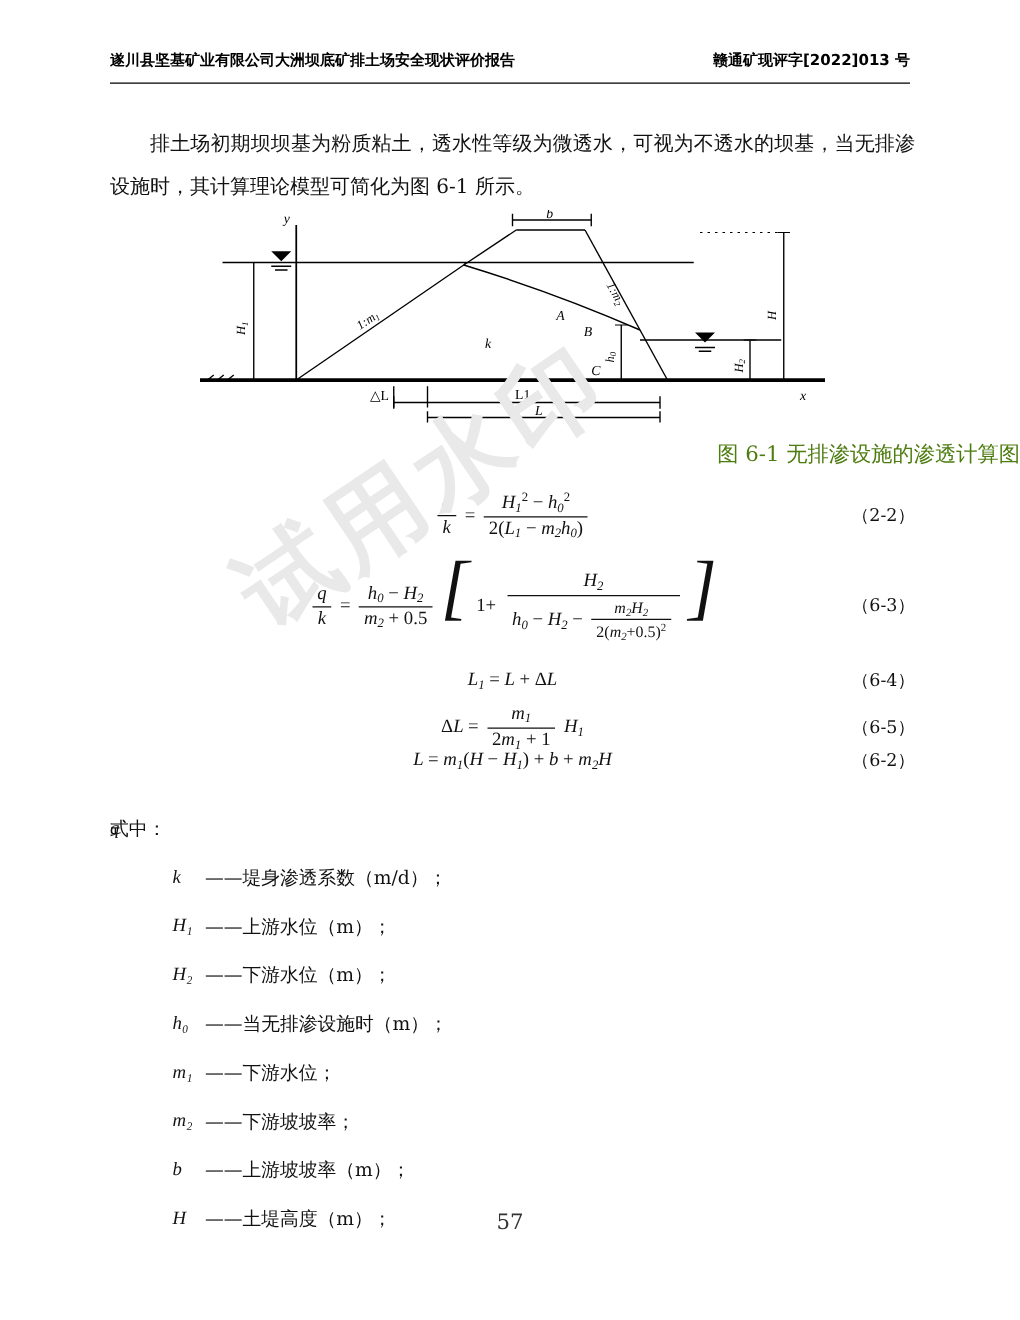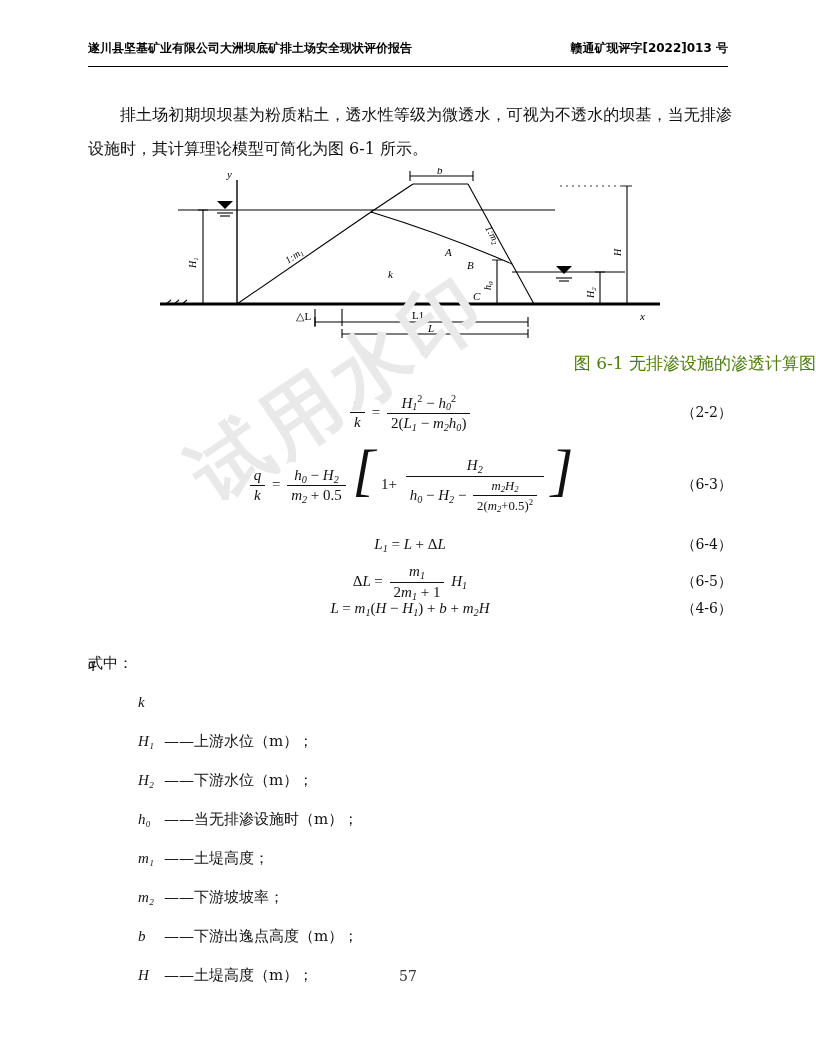--- a/index.html
+++ b/index.html
@@ -172,21 +172,21 @@
   }
   .def-first .lead { width: 0; }
 
   
   .page-num {
     position: absolute;
     left: 0;
     top: 968px;
     width: 816px;
     text-align: center;
-    font-size: 14px;
+    font-size: 17px;
     color: #333;
     font-family: "DejaVu Serif", "Liberation Serif", serif;
   }
 </style>
 </head>
 <body>
 
 <div class="page">
 
   <div class="watermark">
@@ -357,34 +357,35 @@
       </span>
       <span class="fnum">（6-5）</span>
     </div>
   </div>
 
   <div class="formula-block" style="top:592px;">
     <div class="frow" style="height:34px;">
       <span class="math">
         <i>L</i> <span class="math-up">=</span> <i>m</i><sub>1</sub><span class="math-up">(</span><i>H</i> <span class="math-up">−</span> <i>H</i><sub>1</sub><span class="math-up">)</span> <span class="math-up">+</span> <i>b</i> <span class="math-up">+</span> <i>m</i><sub>2</sub><i>H</i>
       </span>
-      <span class="fnum">（4-6）</span>
+      <span class="fnum">（6-2）</span>
     </div>
   </div>
 
   <div class="defs">
 
     <div class="def-line def-first">
       <span class="lead">式中：</span>
       <span class="sym">q</span>
     </div>
 
     <div class="def-line">
       <span class="lead"></span>
       <span class="sym">k</span>
+      <span>——堤身渗透系数（m/d）；</span>
     </div>
 
     <div class="def-line">
       <span class="lead"></span>
       <span class="sym">H₁</span>
       <span>——上游水位（m）；</span>
     </div>
 
     <div class="def-line">
       <span class="lead"></span>
@@ -394,33 +395,33 @@
 
     <div class="def-line">
       <span class="lead"></span>
       <span class="sym">h₀</span>
       <span>——当无排渗设施时（m）；</span>
     </div>
 
     <div class="def-line">
       <span class="lead"></span>
       <span class="sym">m₁</span>
-      <span>——土堤高度；</span>
+      <span>——下游水位；</span>
     </div>
 
     <div class="def-line">
       <span class="lead"></span>
       <span class="sym">m₂</span>
       <span>——下游坡坡率；</span>
     </div>
 
     <div class="def-line">
       <span class="lead"></span>
       <span class="sym">b</span>
-      <span>——下游出逸点高度（m）；</span>
+      <span>——上游坡坡率（m）；</span>
     </div>
 
     <div class="def-line">
       <span class="lead"></span>
       <span class="sym">H</span>
       <span>——土堤高度（m）；</span>
     </div>
 
   </div>
 

